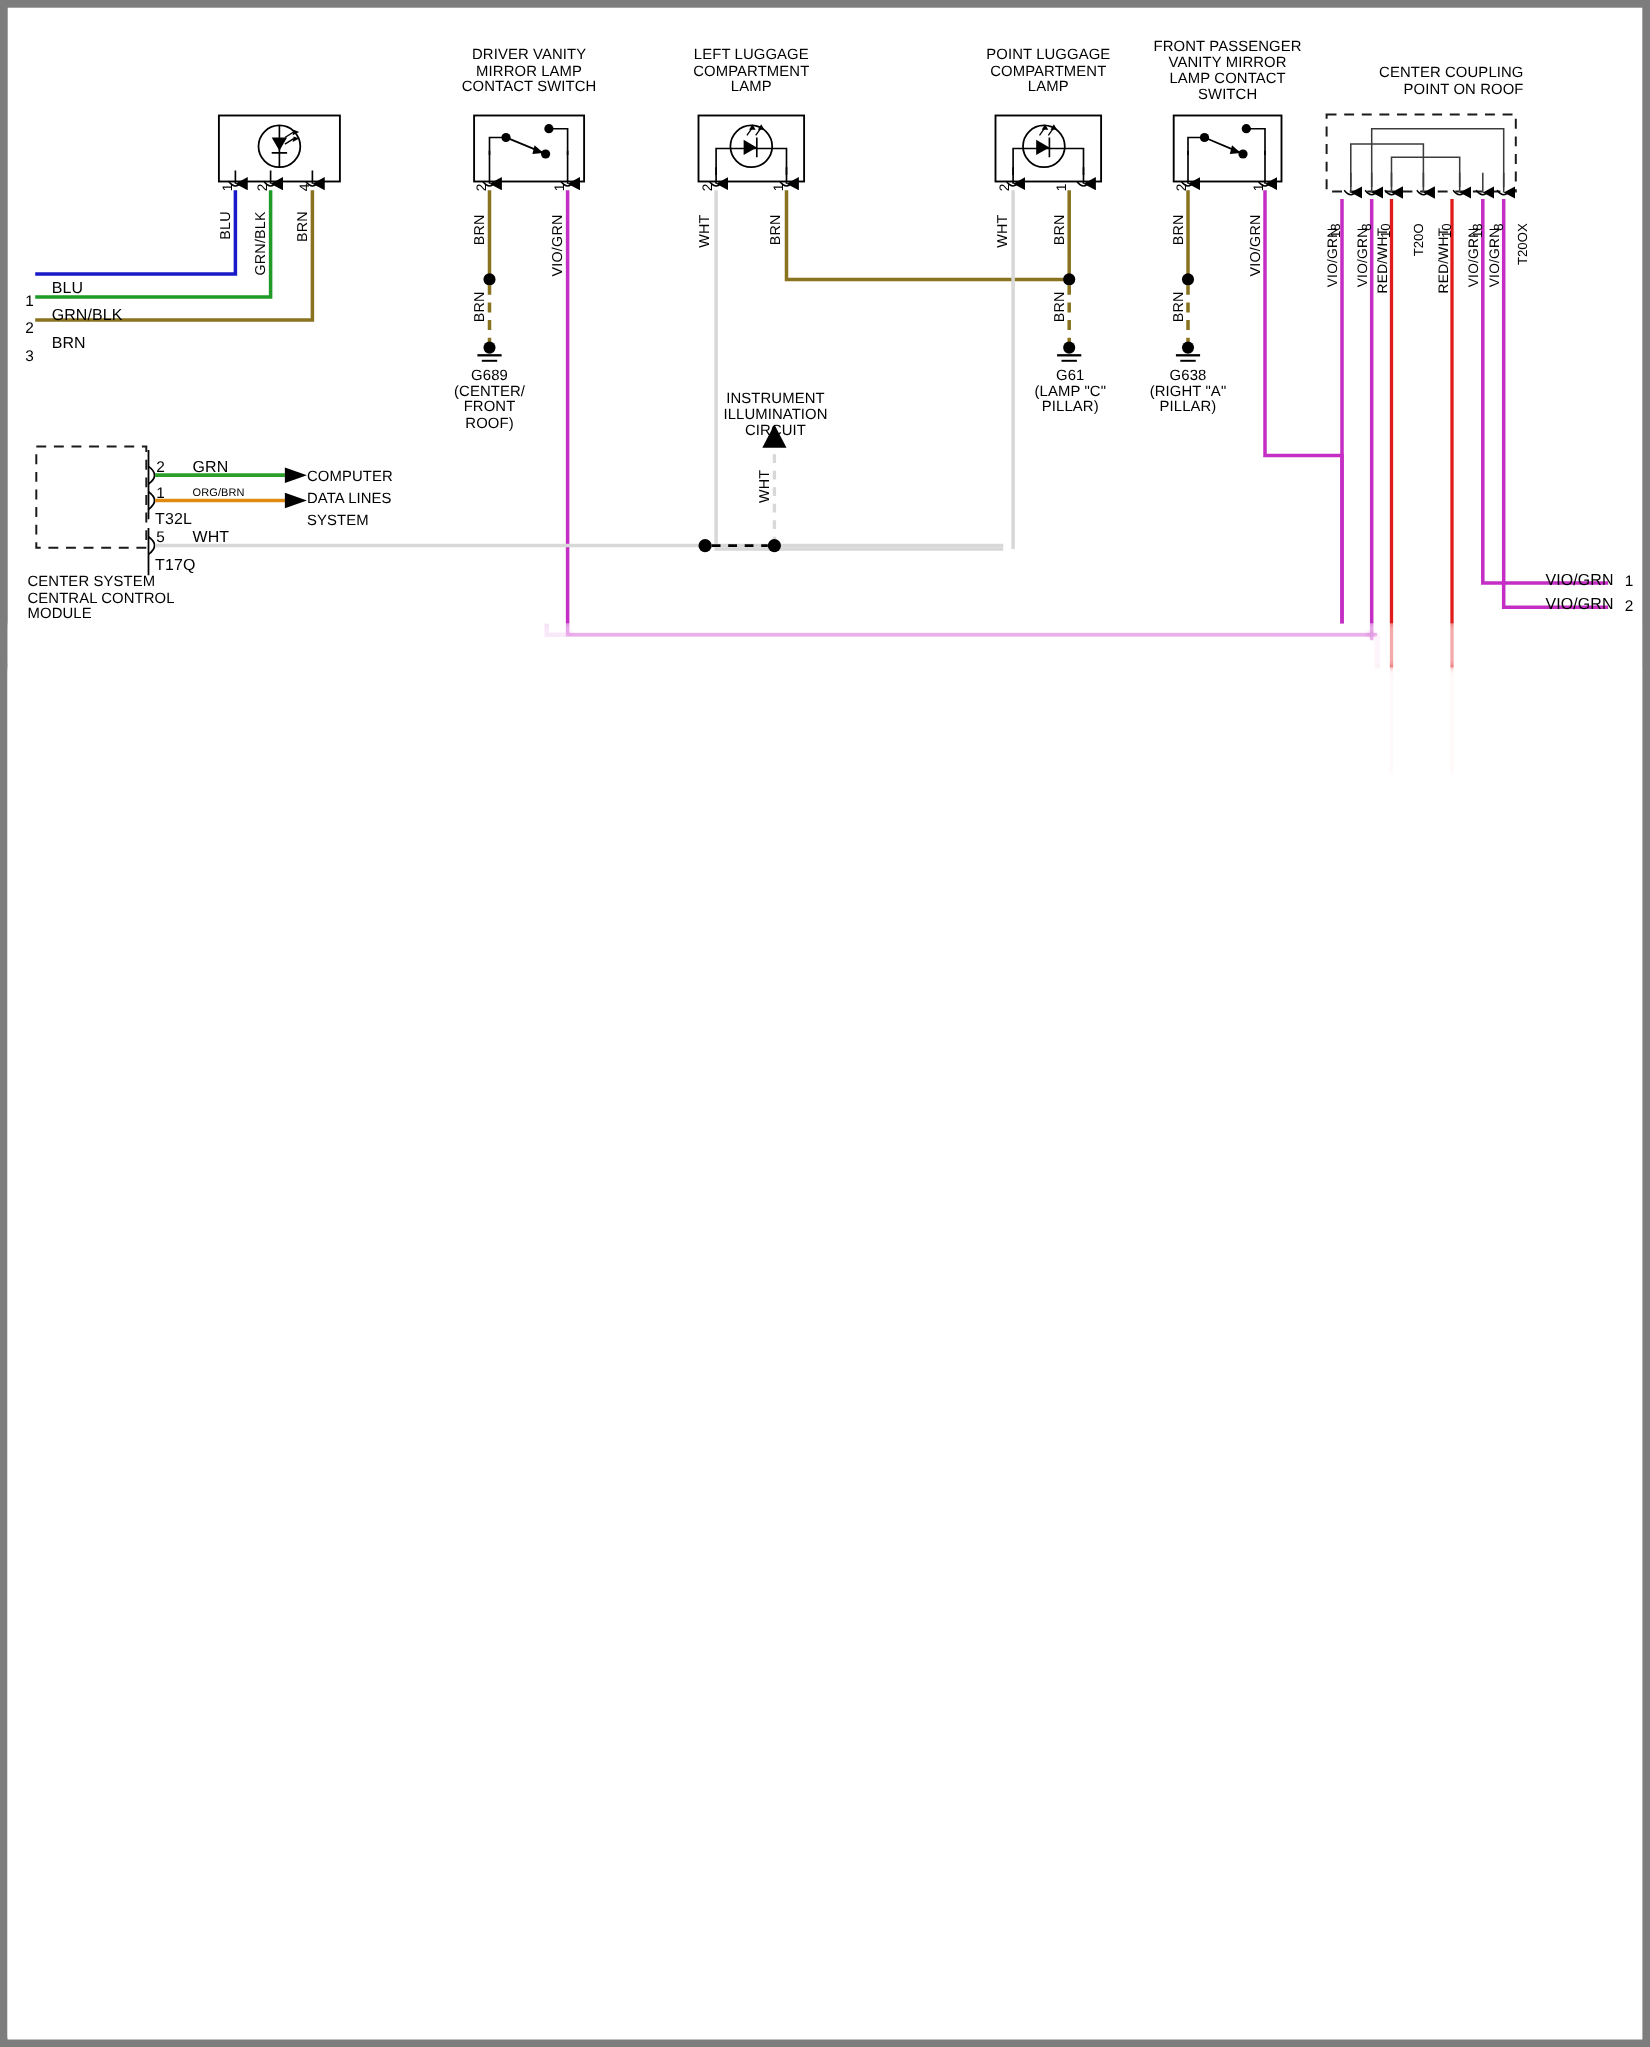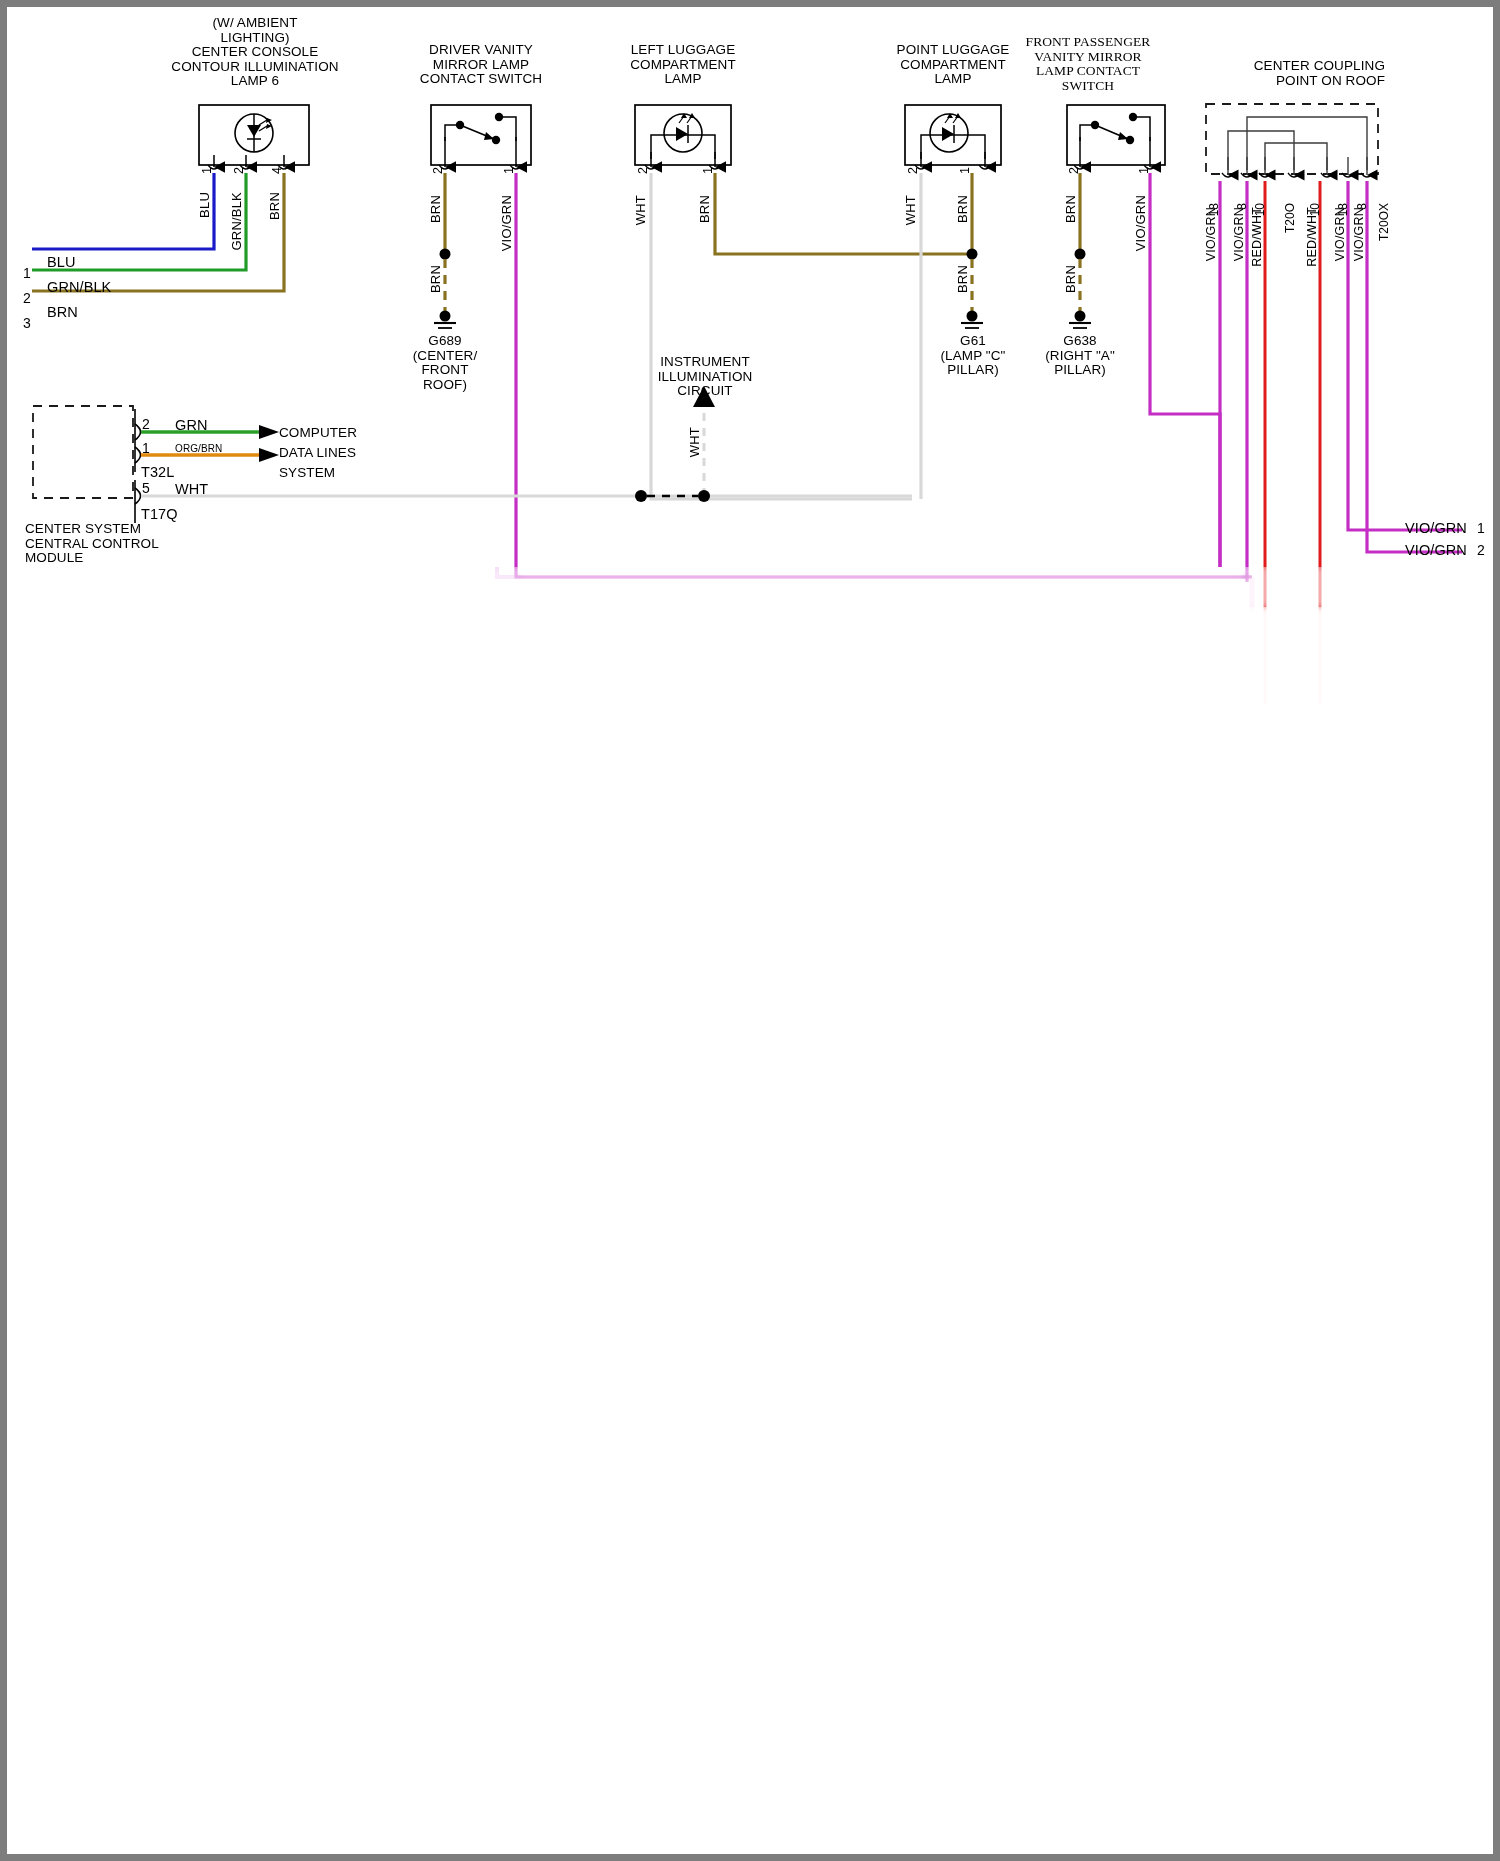--- a/index.html
+++ b/index.html
@@ -264,35 +264,30 @@
       <rect x="940" y="1600" width="34" height="40" fill="#d8b8c8"></rect>
       <rect x="1128" y="1600" width="34" height="40" fill="#c8b8e0"></rect>
       <rect x="1230" y="1600" width="34" height="40" fill="#c8b8e0"></rect>
       <rect x="170" y="1620" width="30" height="36" fill="#d8d0b0"></rect>
       <rect x="310" y="1620" width="30" height="36" fill="#d8d0b0"></rect>
       <rect x="540" y="1620" width="30" height="36" fill="#d8d0b0"></rect>
       <rect x="760" y="1620" width="30" height="36" fill="#d8d0b0"></rect>
     </g>
   </svg>
 
-  <div class="lbl" style="left:120px;top:9px;width:256px;">(W/ AMBIENT
-LIGHTING)
-CENTER CONSOLE
-CONTOUR ILLUMINATION
-LAMP 6</div>
   <div class="lbl" style="left:380px;top:36px;width:188px;">DRIVER VANITY
 MIRROR LAMP
 CONTACT SWITCH</div>
   <div class="lbl" style="left:585px;top:36px;width:182px;">LEFT LUGGAGE
 COMPARTMENT
 LAMP</div>
   <div class="lbl" style="left:855px;top:36px;width:182px;">POINT LUGGAGE
 COMPARTMENT
 LAMP</div>
-  <div class="lbl" style="left:990px;top:28px;width:182px;font-family:Liberation Serif, serif;">FRONT PASSENGER
+  <div class="lbl" style="left:1018px;top:28px;width:182px;">FRONT PASSENGER
 VANITY MIRROR
 LAMP CONTACT
 SWITCH</div>
   <div class="lbl" style="left:1192px;top:52px;width:186px;text-align:right;">CENTER COUPLING
 POINT ON ROOF</div>
   <div class="lbl l" style="left:18px;top:515px;width:220px;">CENTER SYSTEM
 CENTRAL CONTROL
 MODULE</div>
 
   <div class="pin" style="left:193px;top:160px;">1</div>

